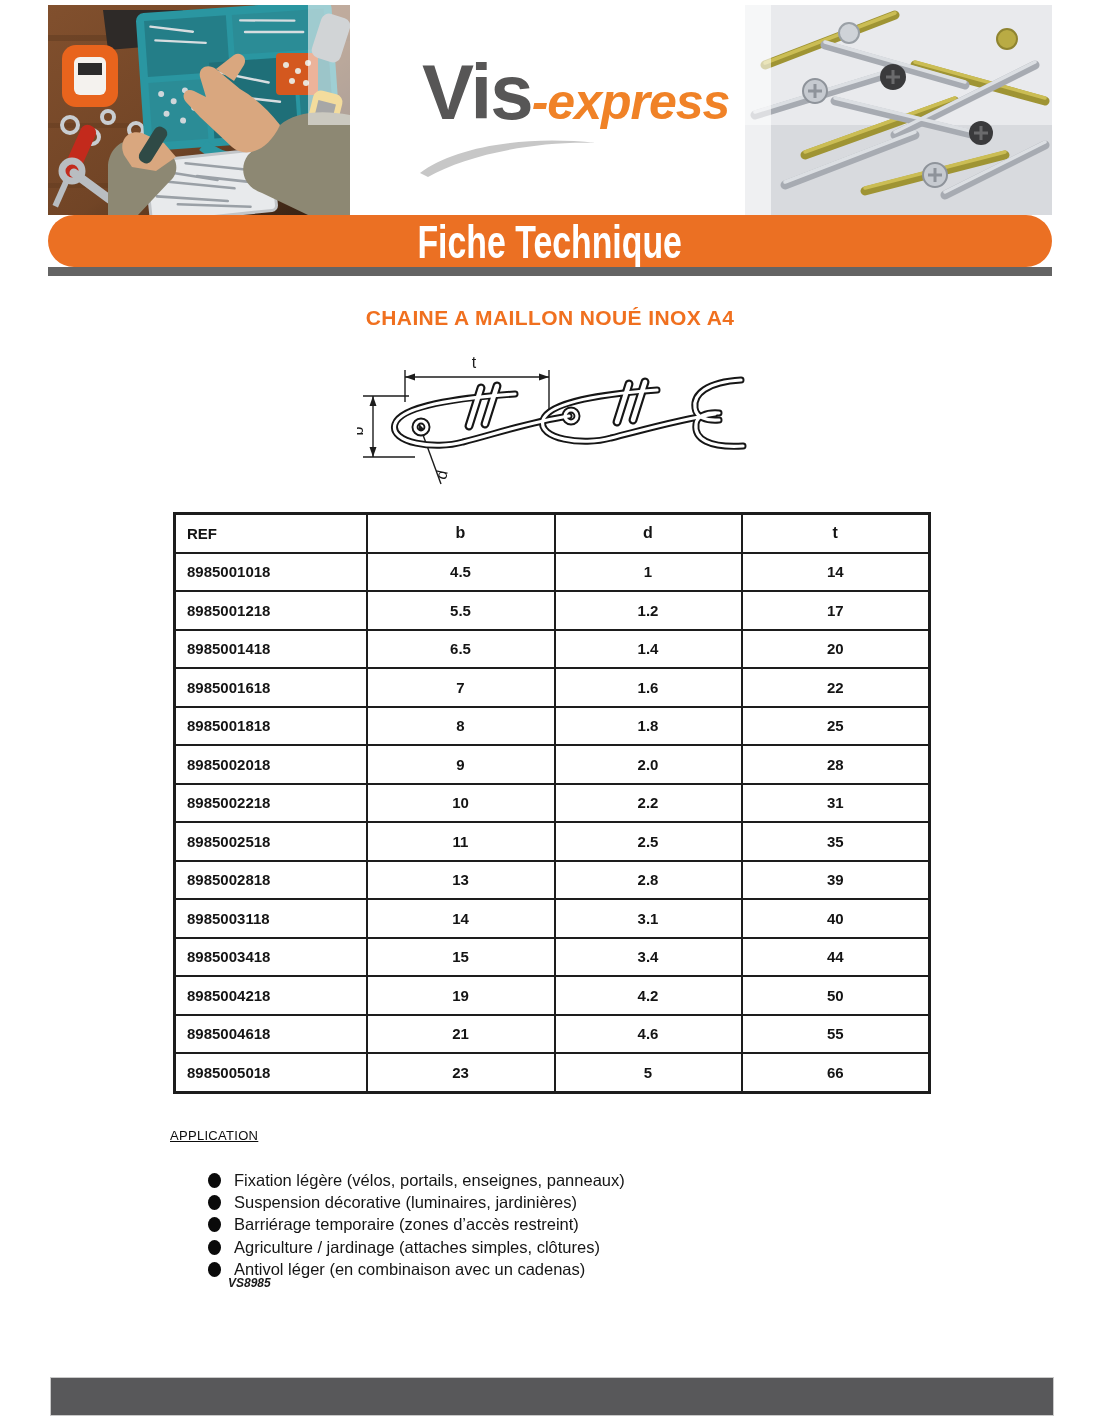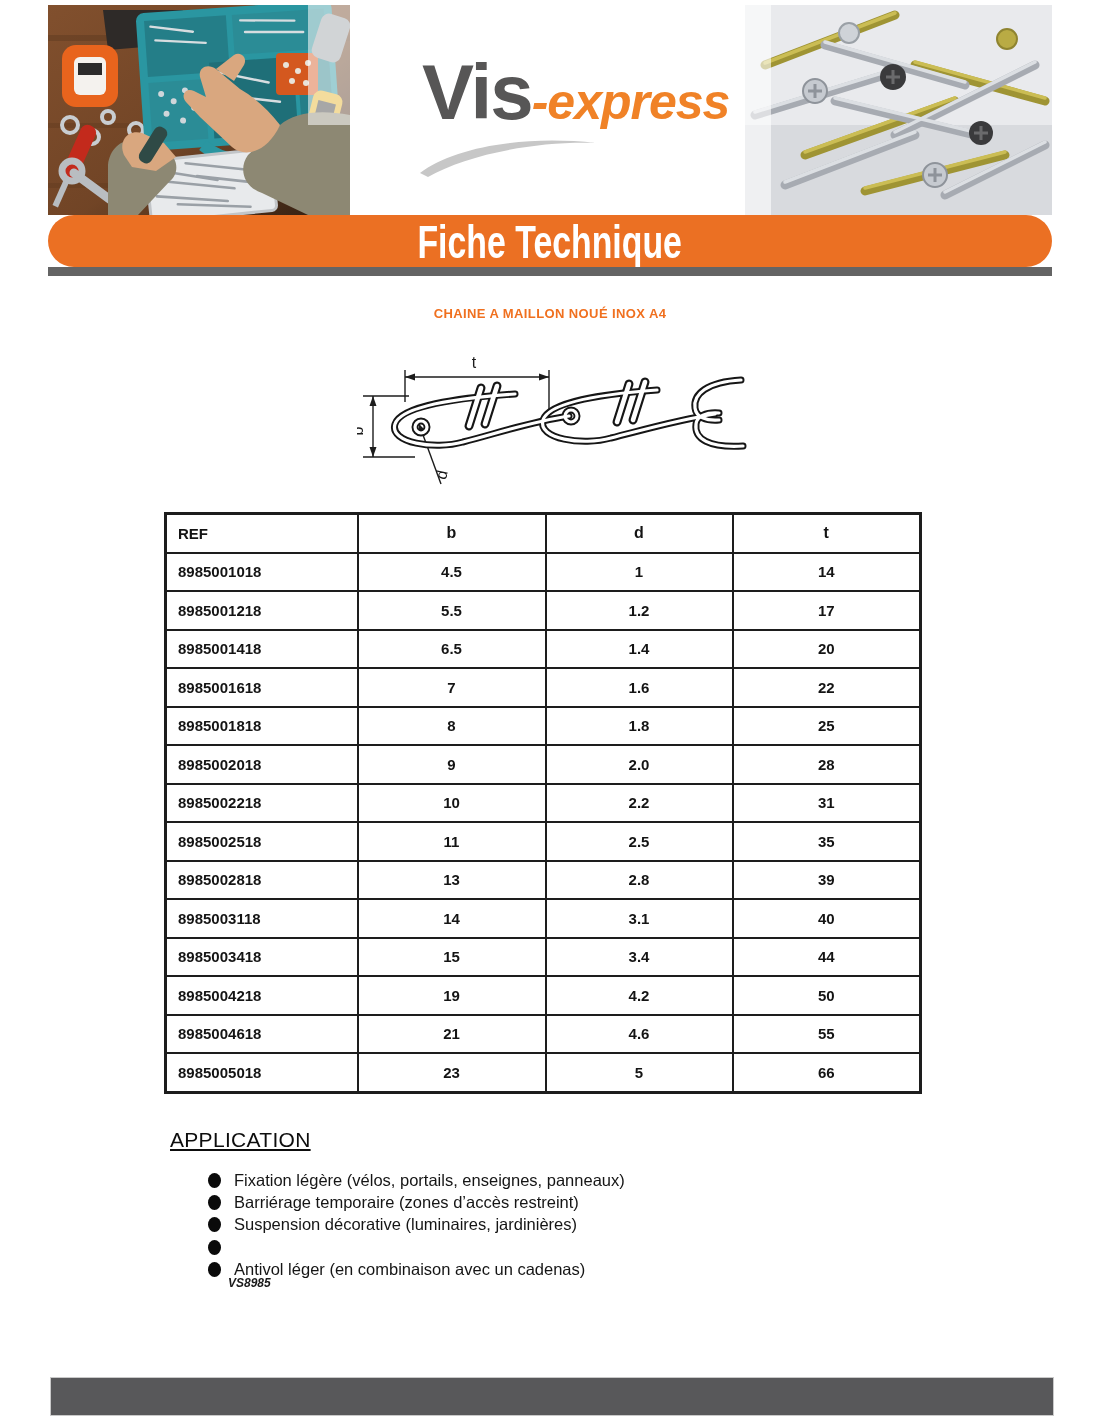--- a/index.html
+++ b/index.html
@@ -20,40 +20,40 @@
 
   
   .orange-band{position:absolute;left:48px;top:215px;width:1004px;height:52px;background:#EB7023;
                display:flex;align-items:center;justify-content:center;border-radius:26px;}
   .orange-band .band-text{color:#fff;font-weight:bold;font-size:47px;letter-spacing:0px;
                transform:scaleX(.72);transform-origin:center;white-space:nowrap;}
   .gray-rule{position:absolute;left:48px;top:267px;width:1004px;height:9px;background:#646464;}
 
   
   .doc-title{position:absolute;left:0;top:306px;width:1100px;text-align:center;
-             color:#F0701F;font-weight:bold;font-size:13px;letter-spacing:.4px;}
+             color:#F0701F;font-weight:bold;font-size:21px;letter-spacing:.4px;}
 
   
   .diagram{position:absolute;left:357px;top:350px;width:400px;height:160px;}
   .dim{stroke:#1c1c1c;stroke-width:1.4;fill:none;}
   .dimlbl{font-family:"Liberation Sans",sans-serif;font-size:16px;fill:#1c1c1c;}
 
   
-  .dims-table{position:absolute;left:164px;top:512px;width:755px;border-collapse:collapse;
+  .dims-table{position:absolute;left:173px;top:512px;width:755px;border-collapse:collapse;
               border:3px solid #1d1d1d;table-layout:fixed;}
   .dims-table th,.dims-table td{border:2px solid #1d1d1d;height:36.5px;padding:0 0 0 0;
               font-weight:bold;color:#141414;background:#fff;}
   .dims-table th{font-size:16px;text-align:center;}
   .dims-table td{font-size:15px;text-align:center;margin-top:12px;}
   .dims-table th.c-ref,.dims-table td.c-ref{text-align:left;padding-left:11px;font-size:15px;}
   .dims-table col.w-ref{width:192px;} .dims-table col.w-b{width:188px;}
   .dims-table col.w-d{width:187px;} .dims-table col.w-t{width:188px;}
 
   
-  .app-heading{position:absolute;left:170px;top:1128px;font-size:21px;color:#0d0d0d;
+  .app-heading{position:absolute;left:170px;top:1128px;font-size:13px;color:#0d0d0d;
                text-decoration:underline;letter-spacing:.3px;}
   .app-list{position:absolute;left:202px;top:1163px;margin:6px;padding:0;list-style:none;text-align:center;}
   .app-list li{display:flex;align-items:center;height:22.4px;font-size:16.5px;color:#151515;}
   .bullet-dot{display:inline-block;width:13px;height:15px;border-radius:50%;background:#0a0a0a;
               margin-right:13px;flex:none;}
   .footnote{position:absolute;left:228px;top:1276px;font-size:12px;font-weight:bold;
             font-style:italic;color:#1a1a1a;}
 
   
   .bottom-bar{position:absolute;left:50px;top:1377px;width:1002px;height:37px;background:#58585A;
@@ -413,28 +413,29 @@
   </table>
 
   <div class="app-heading">APPLICATION</div>
   <ul class="app-list">
       <li>
         <span class="bullet-dot"></span>
         <span>Fixation légère (vélos, portails, enseignes, panneaux)</span>
       </li>
       <li>
         <span class="bullet-dot"></span>
+        <span>Suspension décorative (luminaires, jardinières)</span>
+      </li>
+      <li>
+        <span class="bullet-dot"></span>
         <span>Barriérage temporaire (zones d’accès restreint)</span>
       </li>
       <li>
         <span class="bullet-dot"></span>
-        <span>Suspension décorative (luminaires, jardinières)</span>
-      </li>
-      <li>
-        <span class="bullet-dot"></span>
+        <span>Agriculture / jardinage (attaches simples, clôtures)</span>
       </li>
       <li>
         <span class="bullet-dot"></span>
         <span>Antivol léger (en combinaison avec un cadenas)</span>
       </li>
     </ul>
   <div class="footnote">VS8985</div>
 
   <div class="bottom-bar"></div>
 </div>

